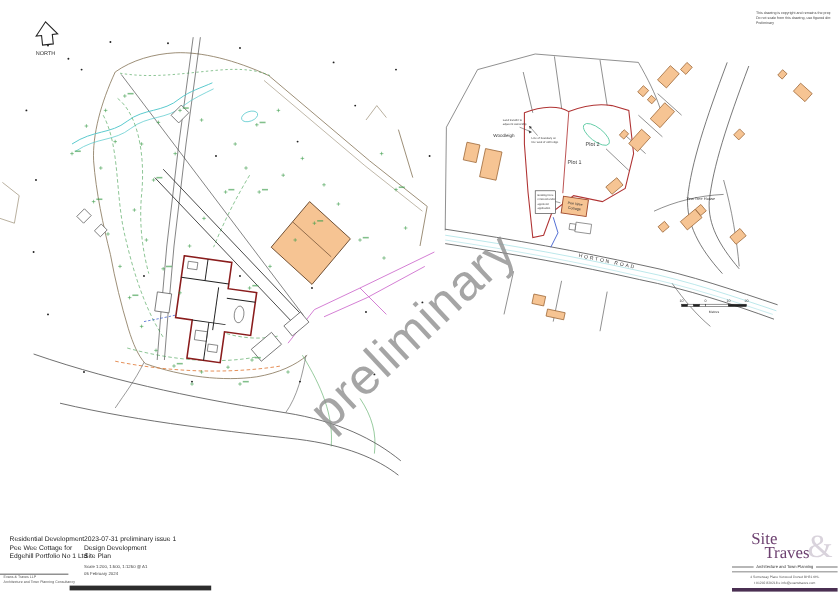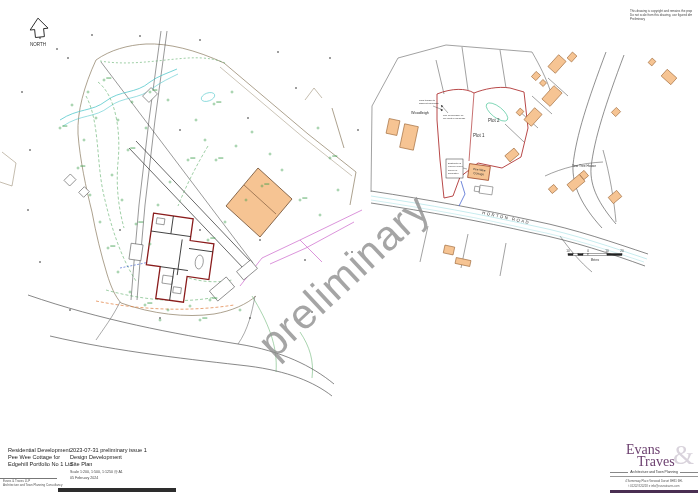--- a/index.html
+++ b/index.html
@@ -381,21 +381,21 @@
 </div>
 <div class="tb-rule"></div>
 <div class="tb-firm">
   <div>Evans &amp; Traves LLP</div>
   <div>Architecture and Town Planning Consultancy</div>
 </div>
 <div class="tb-bar"></div>
 
 <div class="logo">
   <div class="amp">&amp;</div>
-  <div class="n1">Evans</div>
+  <div class="n1">Site</div>
   <div class="n2">Traves</div>
   <div class="tag">
     <span>Architecture and Town Planning</span>
   </div>
   <div class="rule"></div>
   <div class="addr">4 Somerway Place    Verwood    Dorset    BH31 6HL</div>
   <div class="addr">t  01202 820218      e  info@evanstraves.com</div>
   <div class="bar"></div>
 </div>
 

